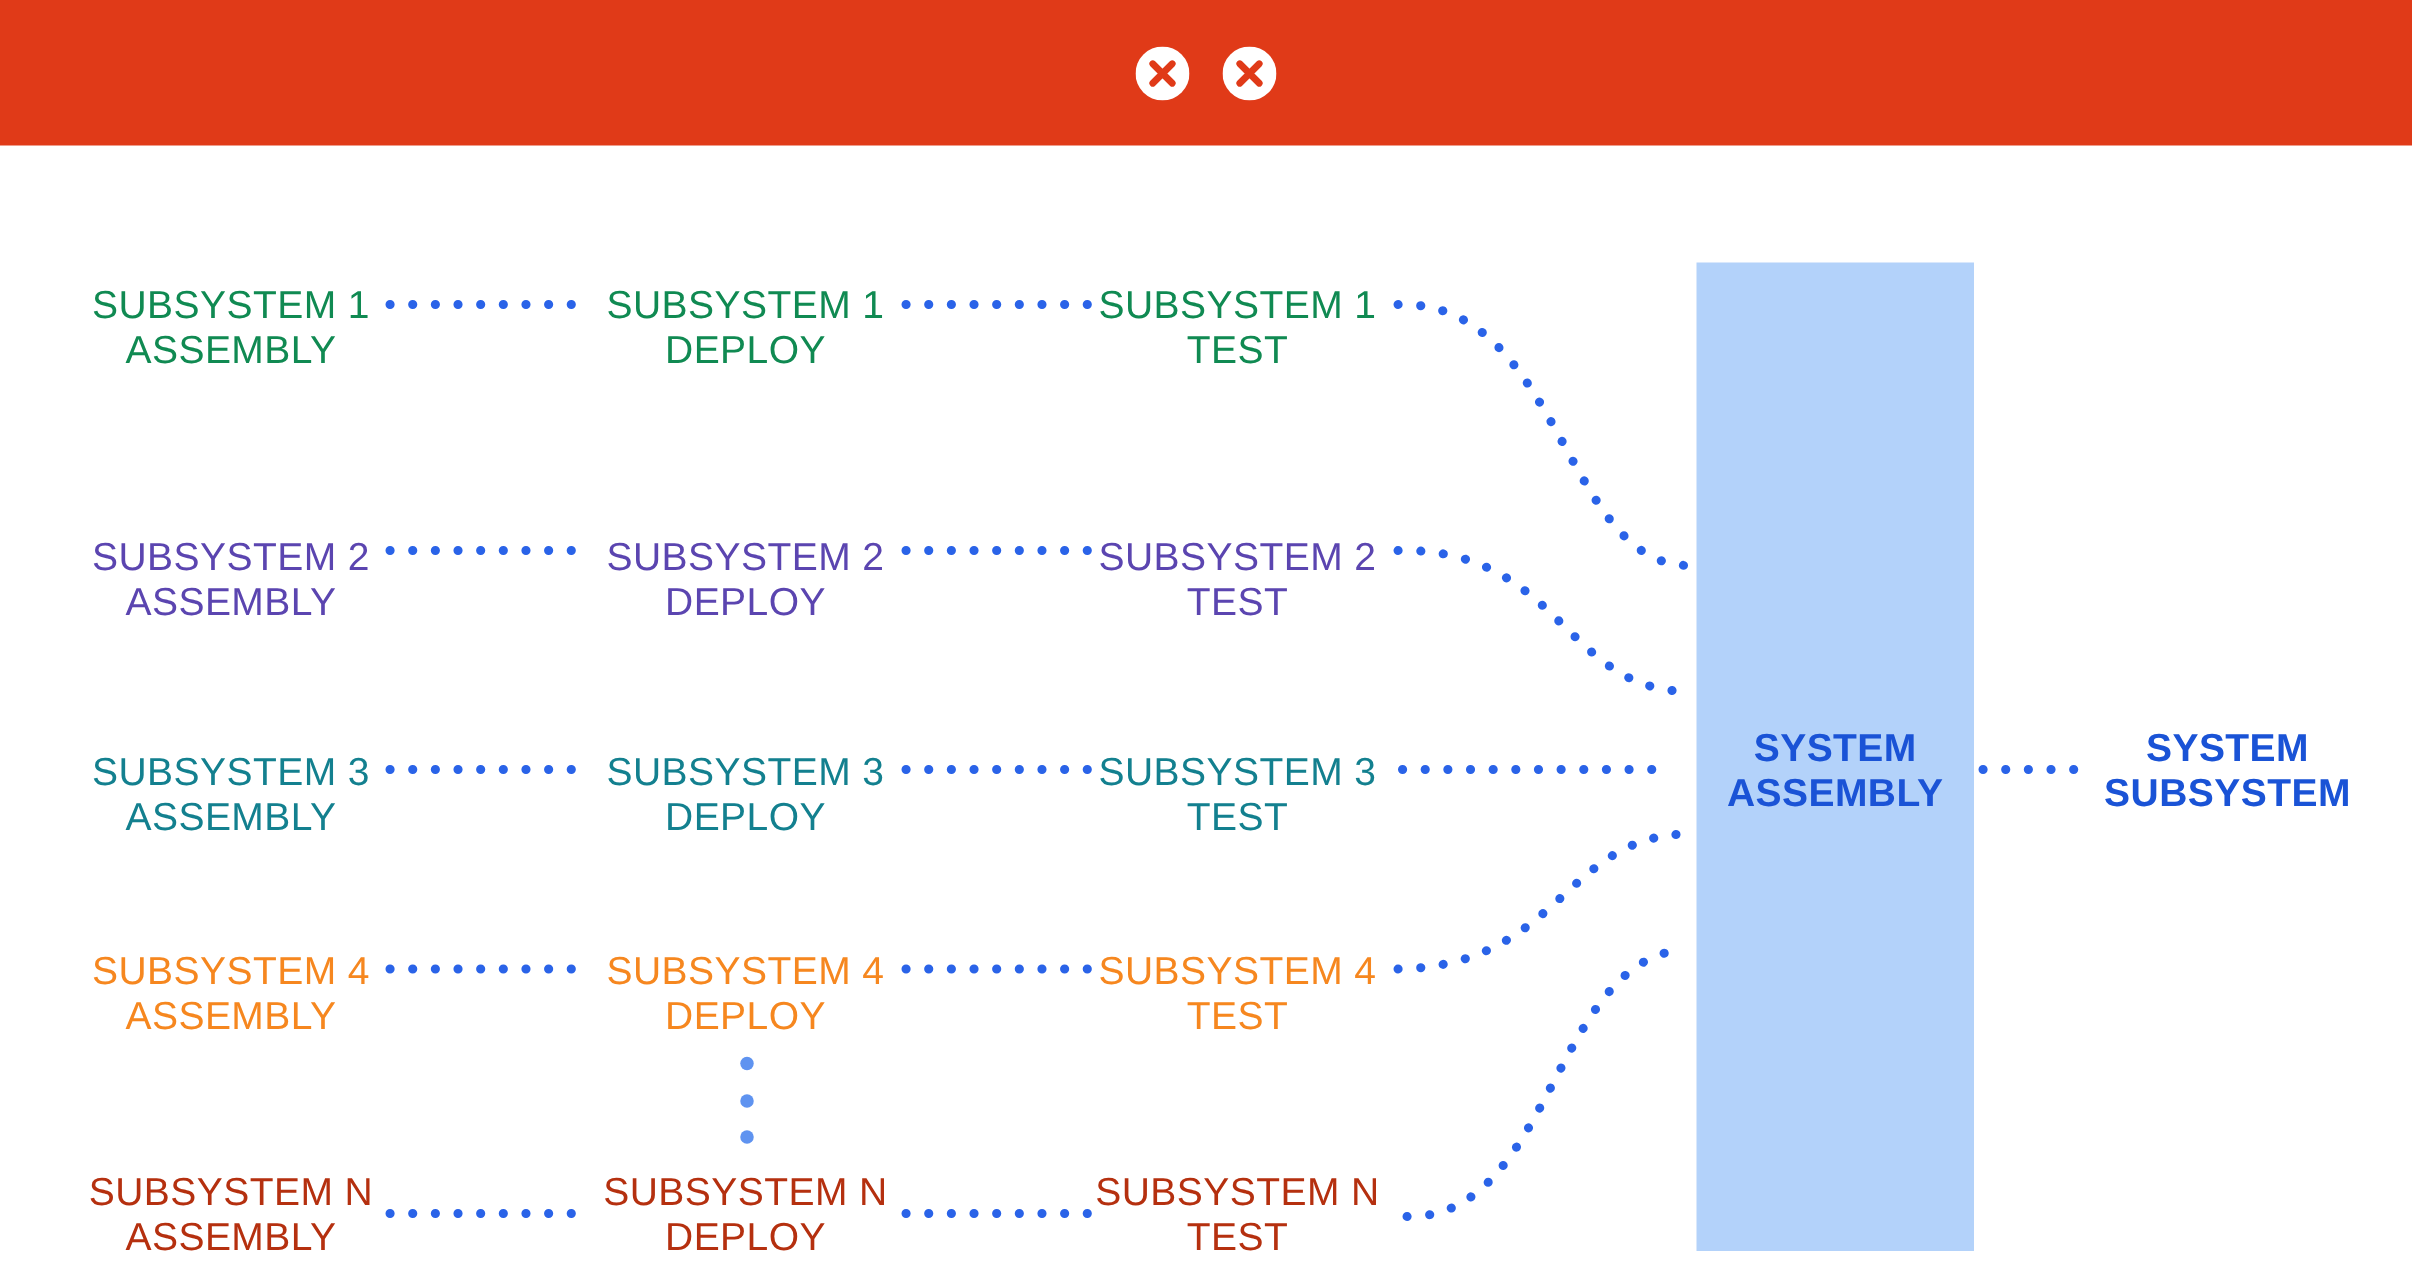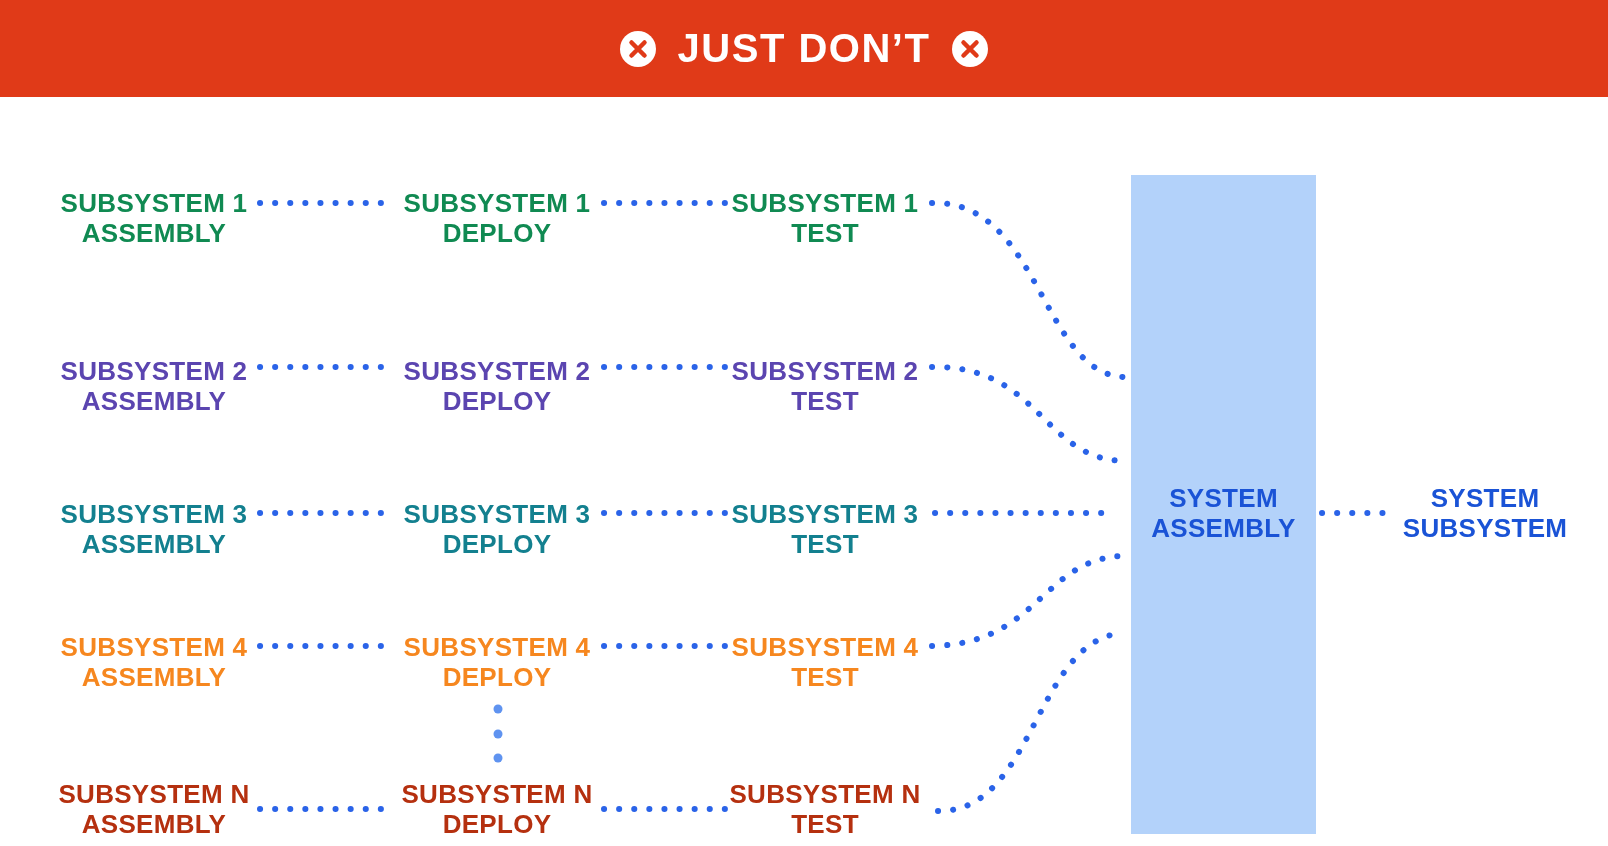--- a/index.html
+++ b/index.html
@@ -33,21 +33,21 @@
     line-height: 1;
     padding-bottom: 2px;
   }
   .x-badge { width: 36px; height: 36px; display: block; }
   
   .stage {
     position: absolute;
     width: 230px;
     text-align: center;
     font-size: 26px;
-    font-weight: bold;
+    font-weight: normal;
     letter-spacing: 0.3px;
     line-height: 30px;
     white-space: nowrap;
   }
   
   .sys-box {
     position: absolute;
     left: 1131px; top: 175px;
     width: 185px; height: 659px;
   }
@@ -87,21 +87,20 @@
 </head>
 <body>
 
 <div class="canvas">
 
   <header class="banner" style="background-color: rgb(224, 58, 24); color: rgb(255, 255, 255);">
     <svg class="x-badge" viewBox="0 0 36 36">
       <circle cx="18" cy="18" r="18" fill="#ffffff"></circle>
       <path d="M11.5 11.5 L24.5 24.5 M24.5 11.5 L11.5 24.5" stroke-width="4.5" stroke-linecap="round" fill="none" style="stroke: rgb(224, 58, 24);"></path>
     </svg>
-    <div class="banner-title">JUST DON’T</div>
     <svg class="x-badge" viewBox="0 0 36 36">
       <circle cx="18" cy="18" r="18" fill="#ffffff"></circle>
       <path d="M11.5 11.5 L24.5 24.5 M24.5 11.5 L11.5 24.5" stroke-width="4.5" stroke-linecap="round" fill="none" style="stroke: rgb(224, 58, 24);"></path>
     </svg>
   </header>
 
   <svg class="overlay" width="1608" height="846" viewBox="0 0 1608 846">
     <g style="stroke: rgb(42, 99, 232);">
 
       <path d="M260 203 H385"></path>

